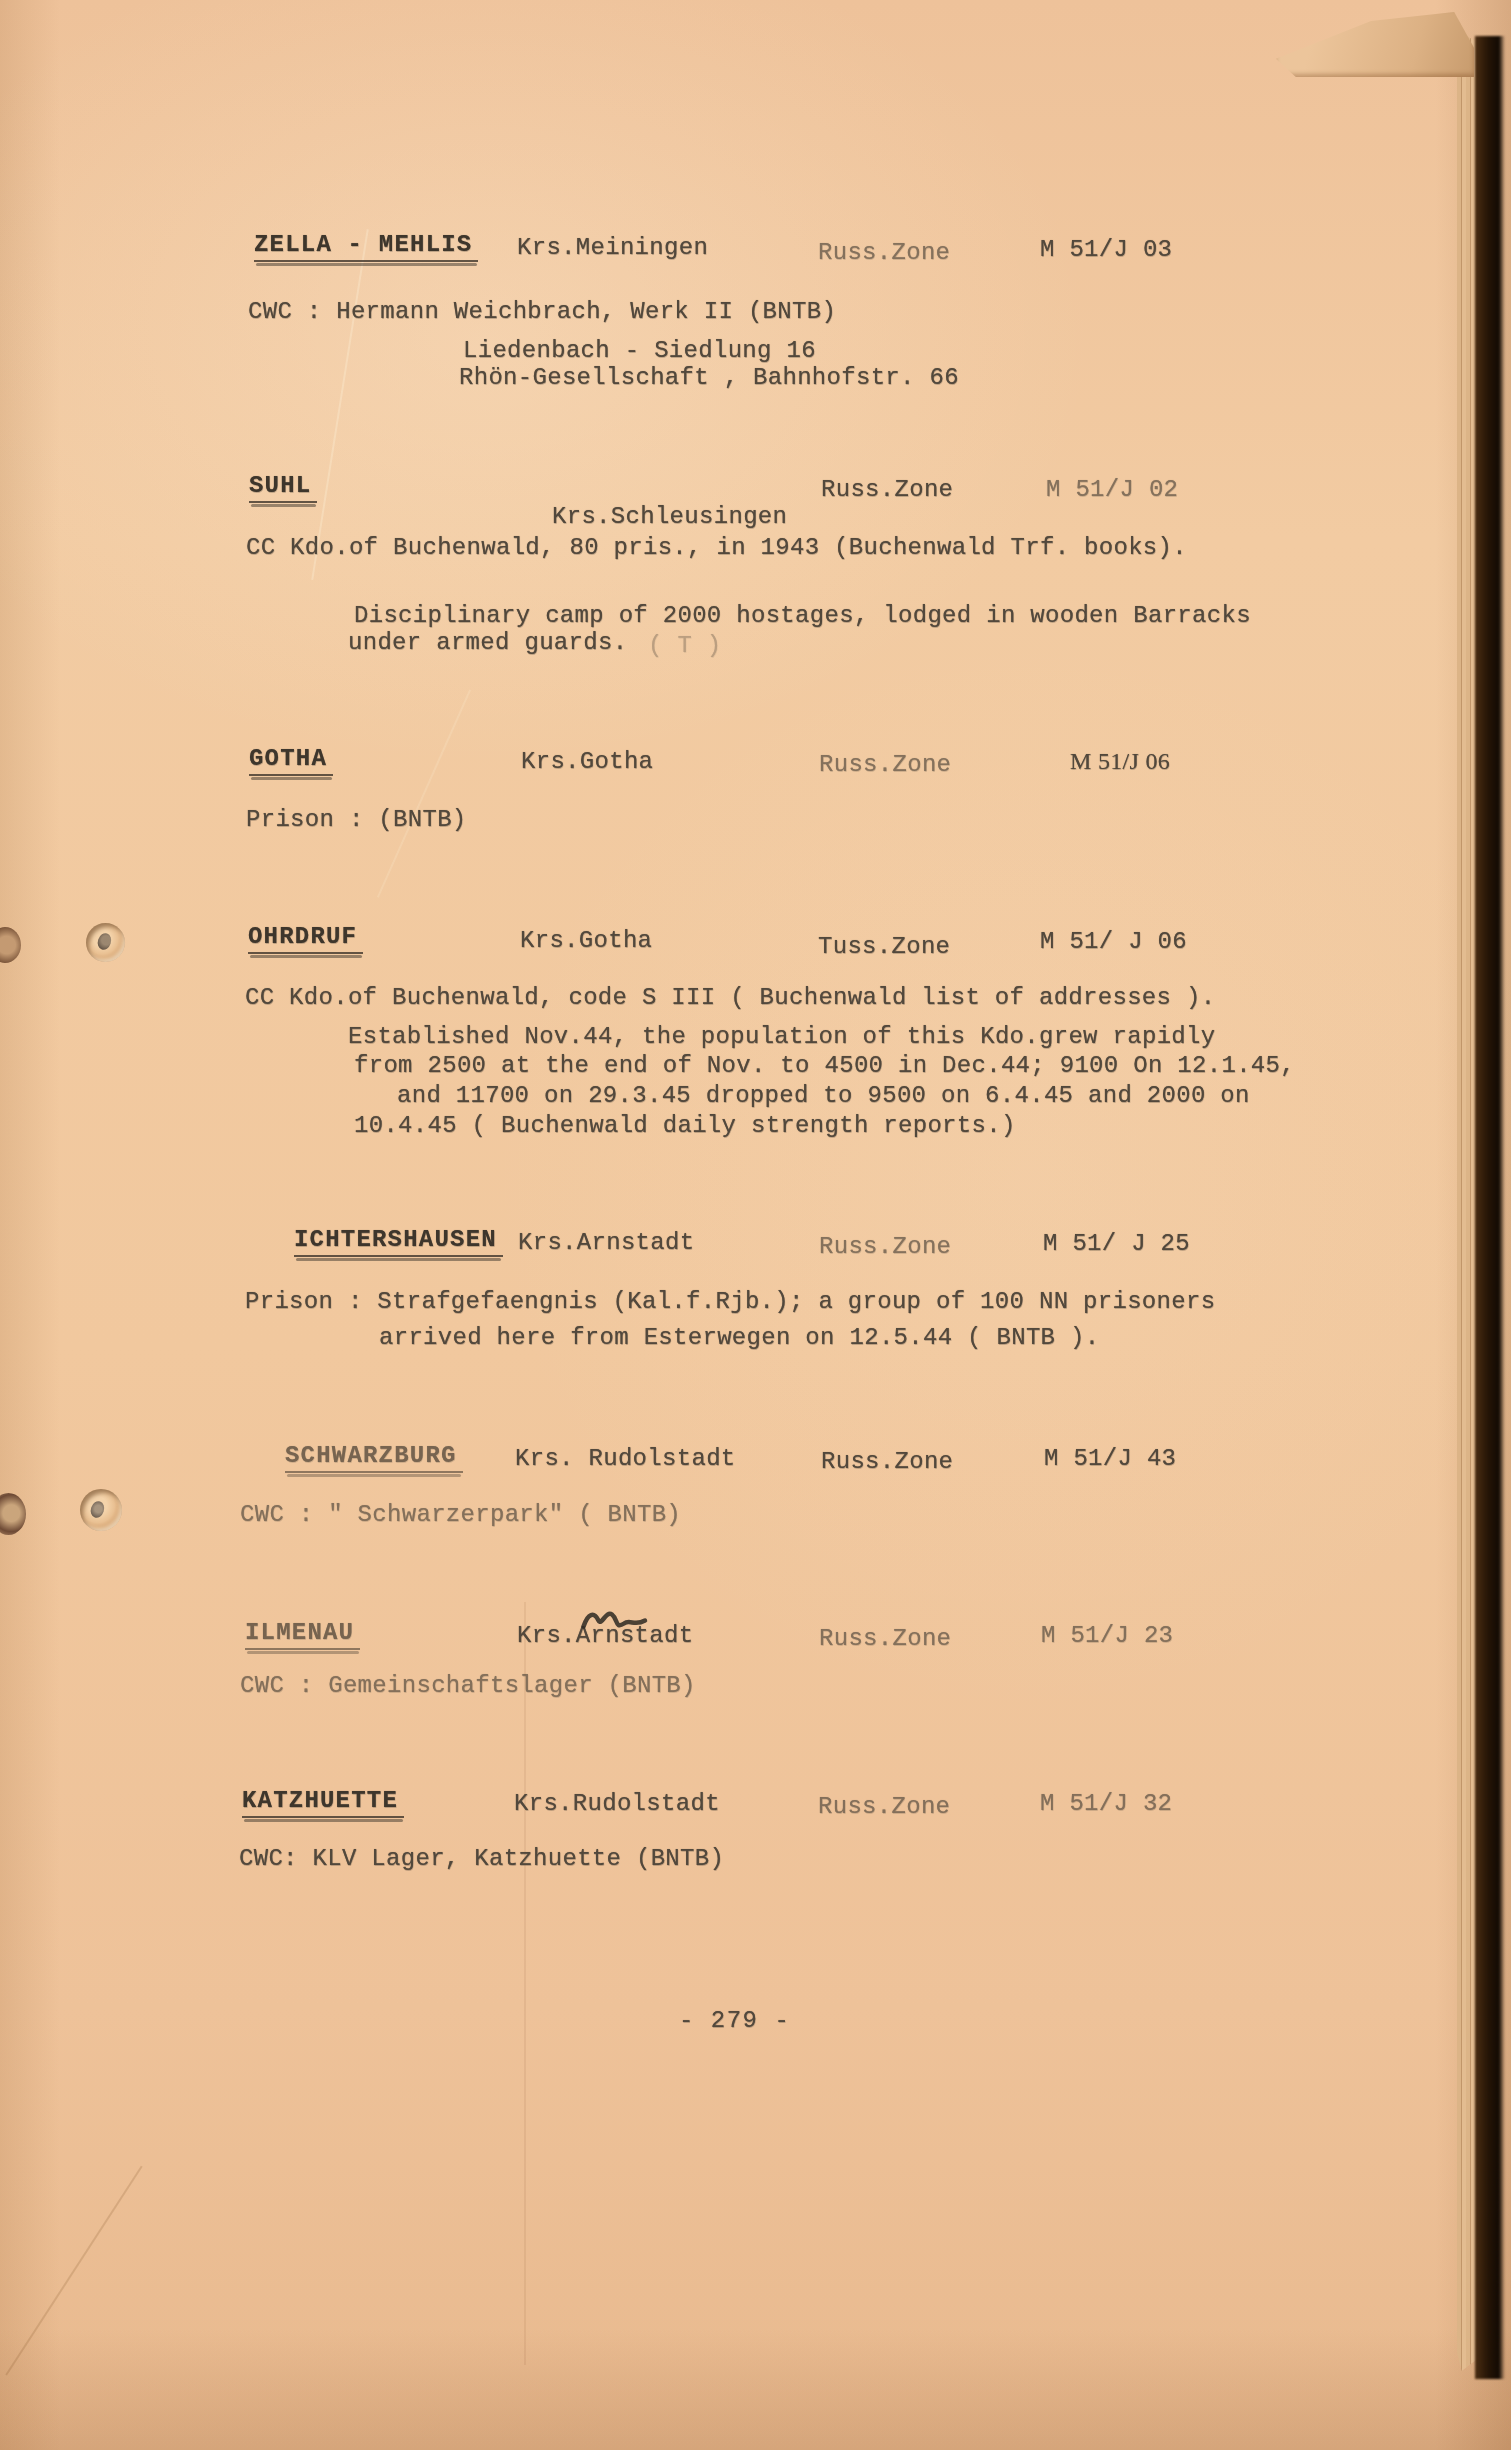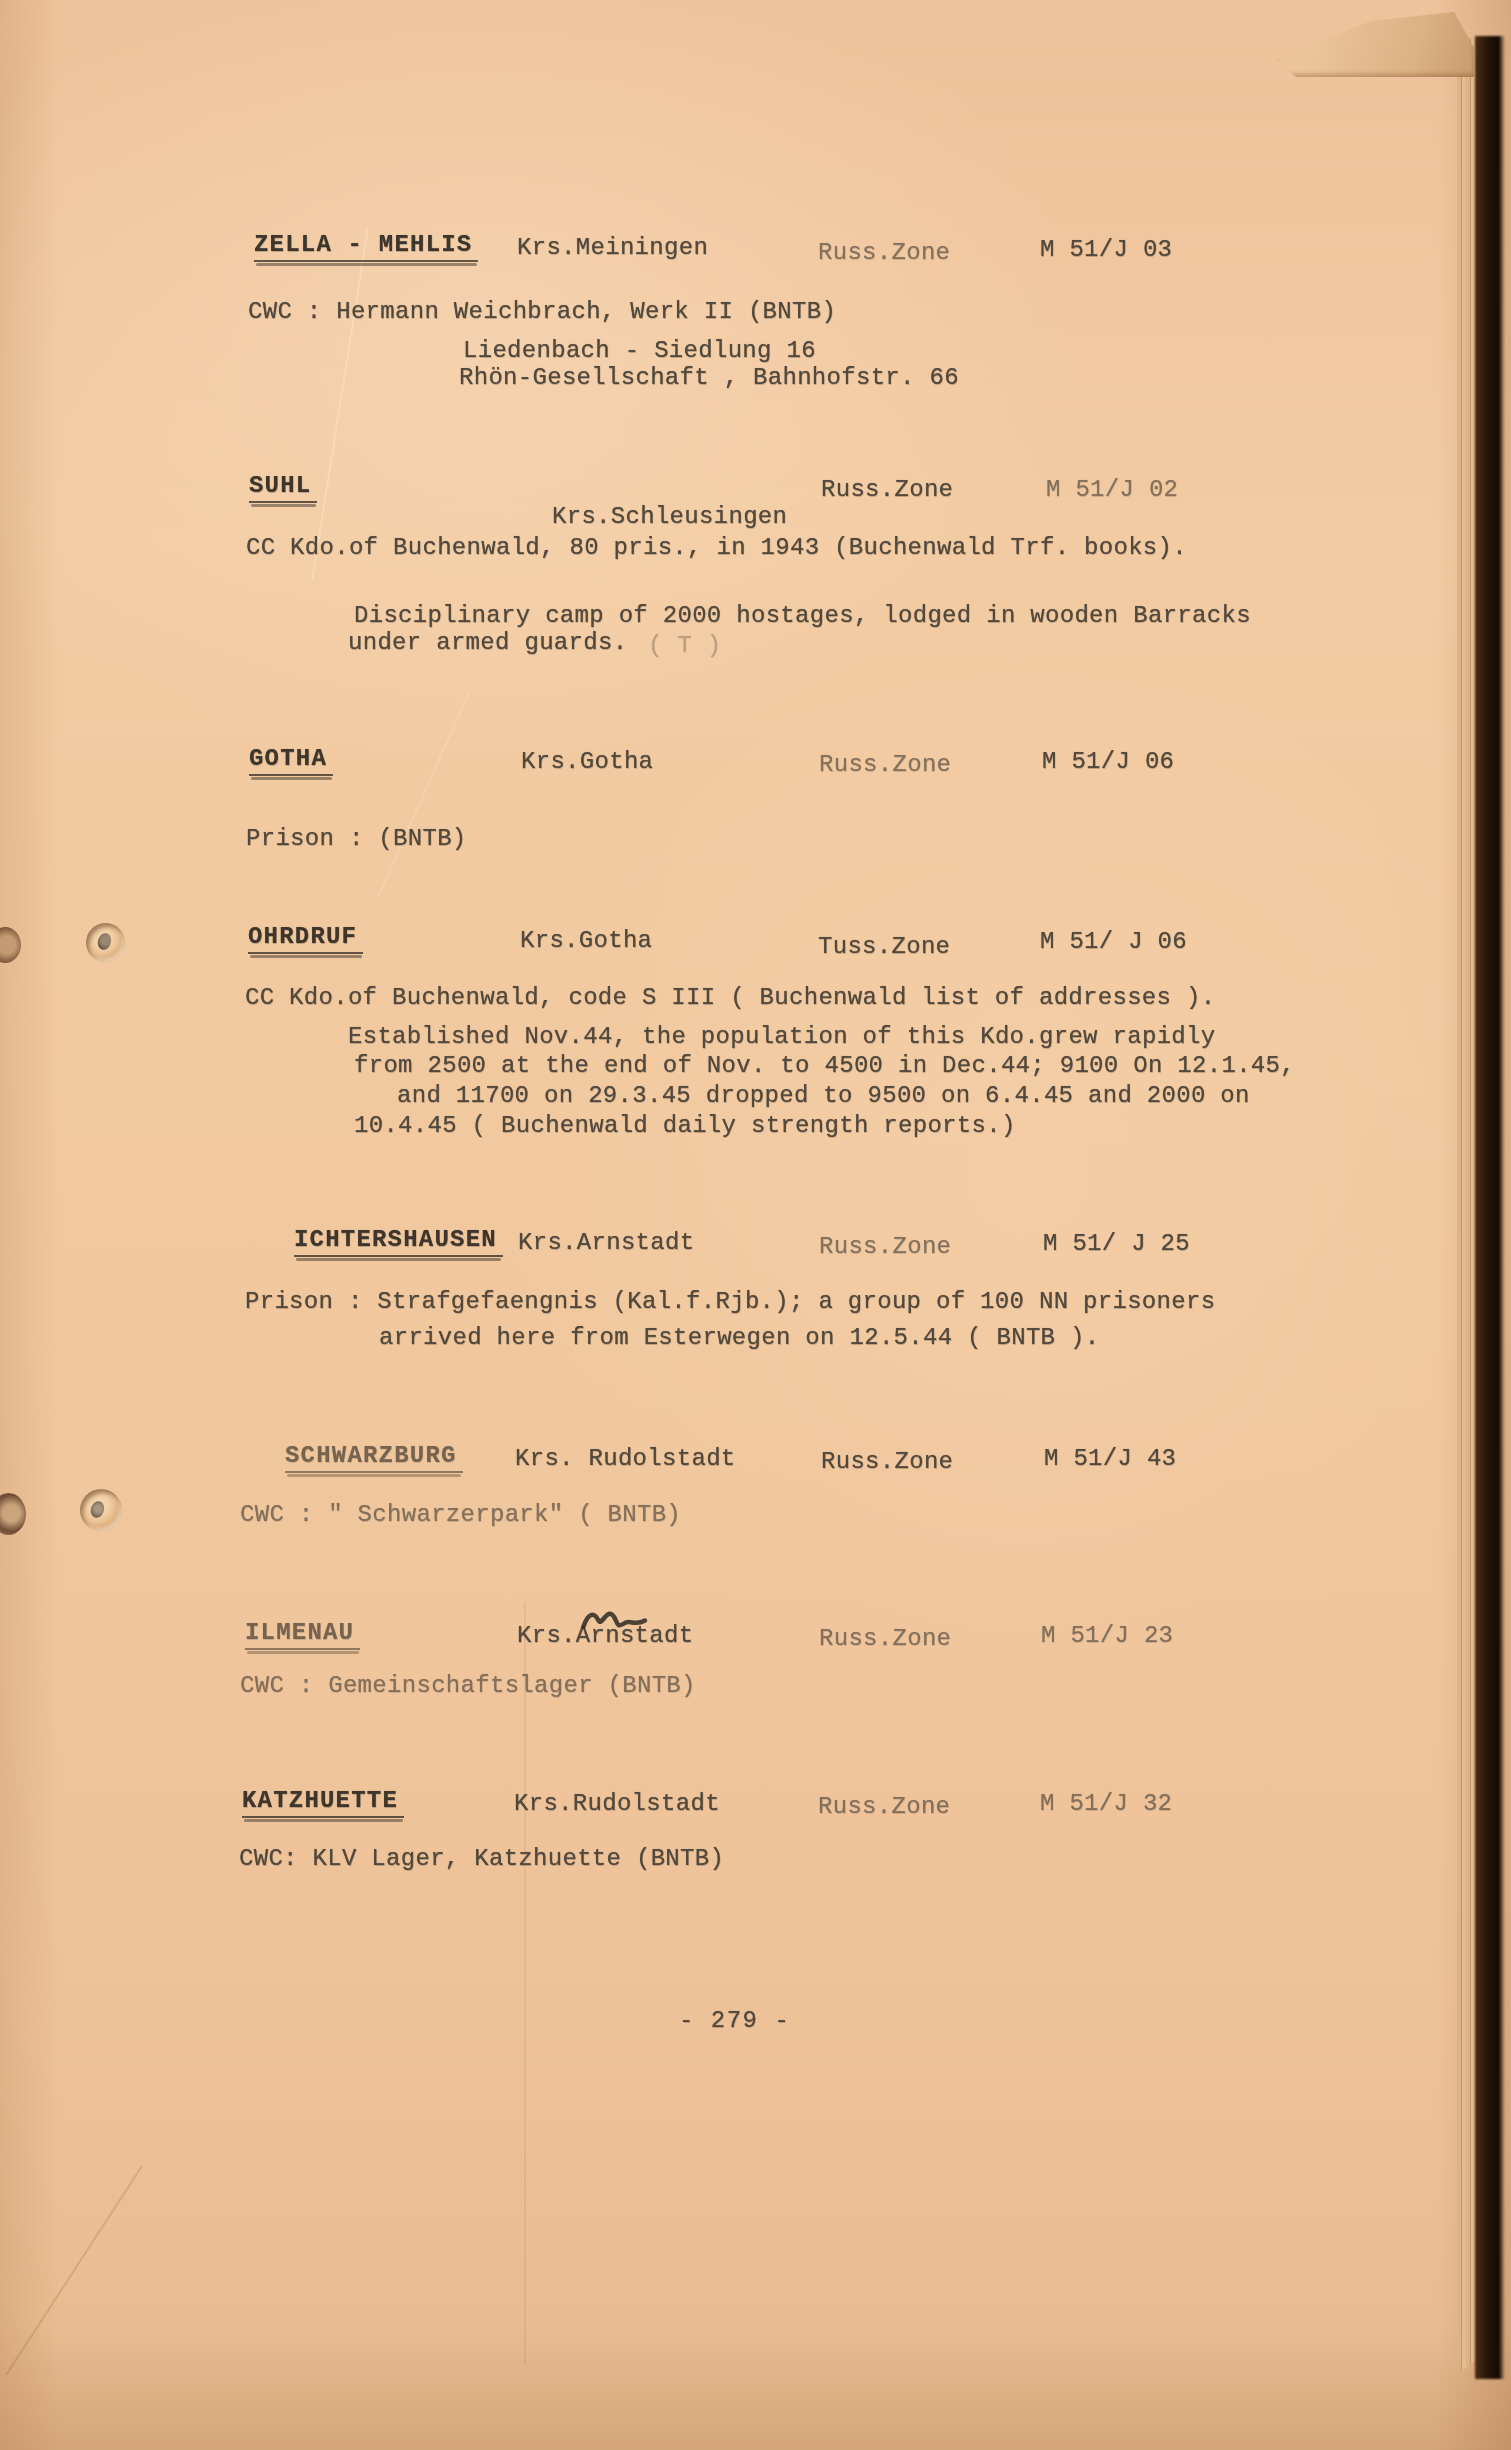--- a/index.html
+++ b/index.html
@@ -130,22 +130,22 @@
     <span class="ln" style="left:246px;top:534px;">CC Kdo.of Buchenwald, 80 pris., in 1943 (Buchenwald Trf. books).</span>
     <span class="ln" style="left:354px;top:602px;">Disciplinary camp of 2000 hostages, lodged in wooden Barracks</span>
     <span class="ln" style="left:348px;top:629px;">under armed guards.</span>
     <span class="ln faint" style="left:648px;top:632px;">( T )</span>
   </div>
 
   <div>
     <span class="ln t" style="left:249px;top:745px;">GOTHA</span>
     <span class="ln" style="left:521px;top:748px;">Krs.Gotha</span>
     <span class="ln dim" style="left:819px;top:751px;">Russ.Zone</span>
-    <span class="ln" style="left:1042px;top:748px;">M 51/J 06</span>
-    <span class="ln" style="left:246px;top:806px;margin-top:19px;">Prison : (BNTB)</span>
+    <span class="ln" style="left:1070px;top:748px;font-family:Liberation Serif, serif;">M 51/J 06</span>
+    <span class="ln" style="left:246px;top:806px;">Prison : (BNTB)</span>
   </div>
 
   <div>
     <span class="ln t" style="left:248px;top:923px;">OHRDRUF</span>
     <span class="ln" style="left:520px;top:927px;">Krs.Gotha</span>
     <span class="ln" style="left:818px;top:933px;">Tuss.Zone</span>
     <span class="ln" style="left:1040px;top:928px;">M 51/ J 06</span>
     <span class="ln" style="left:245px;top:984px;">CC Kdo.of Buchenwald, code S III ( Buchenwald list of addresses ).</span>
     <span class="ln" style="left:348px;top:1023px;">Established Nov.44, the population of this Kdo.grew rapidly</span>
     <span class="ln" style="left:354px;top:1052px;">from 2500 at the end of Nov. to 4500 in Dec.44; 9100 On 12.1.45,</span>

